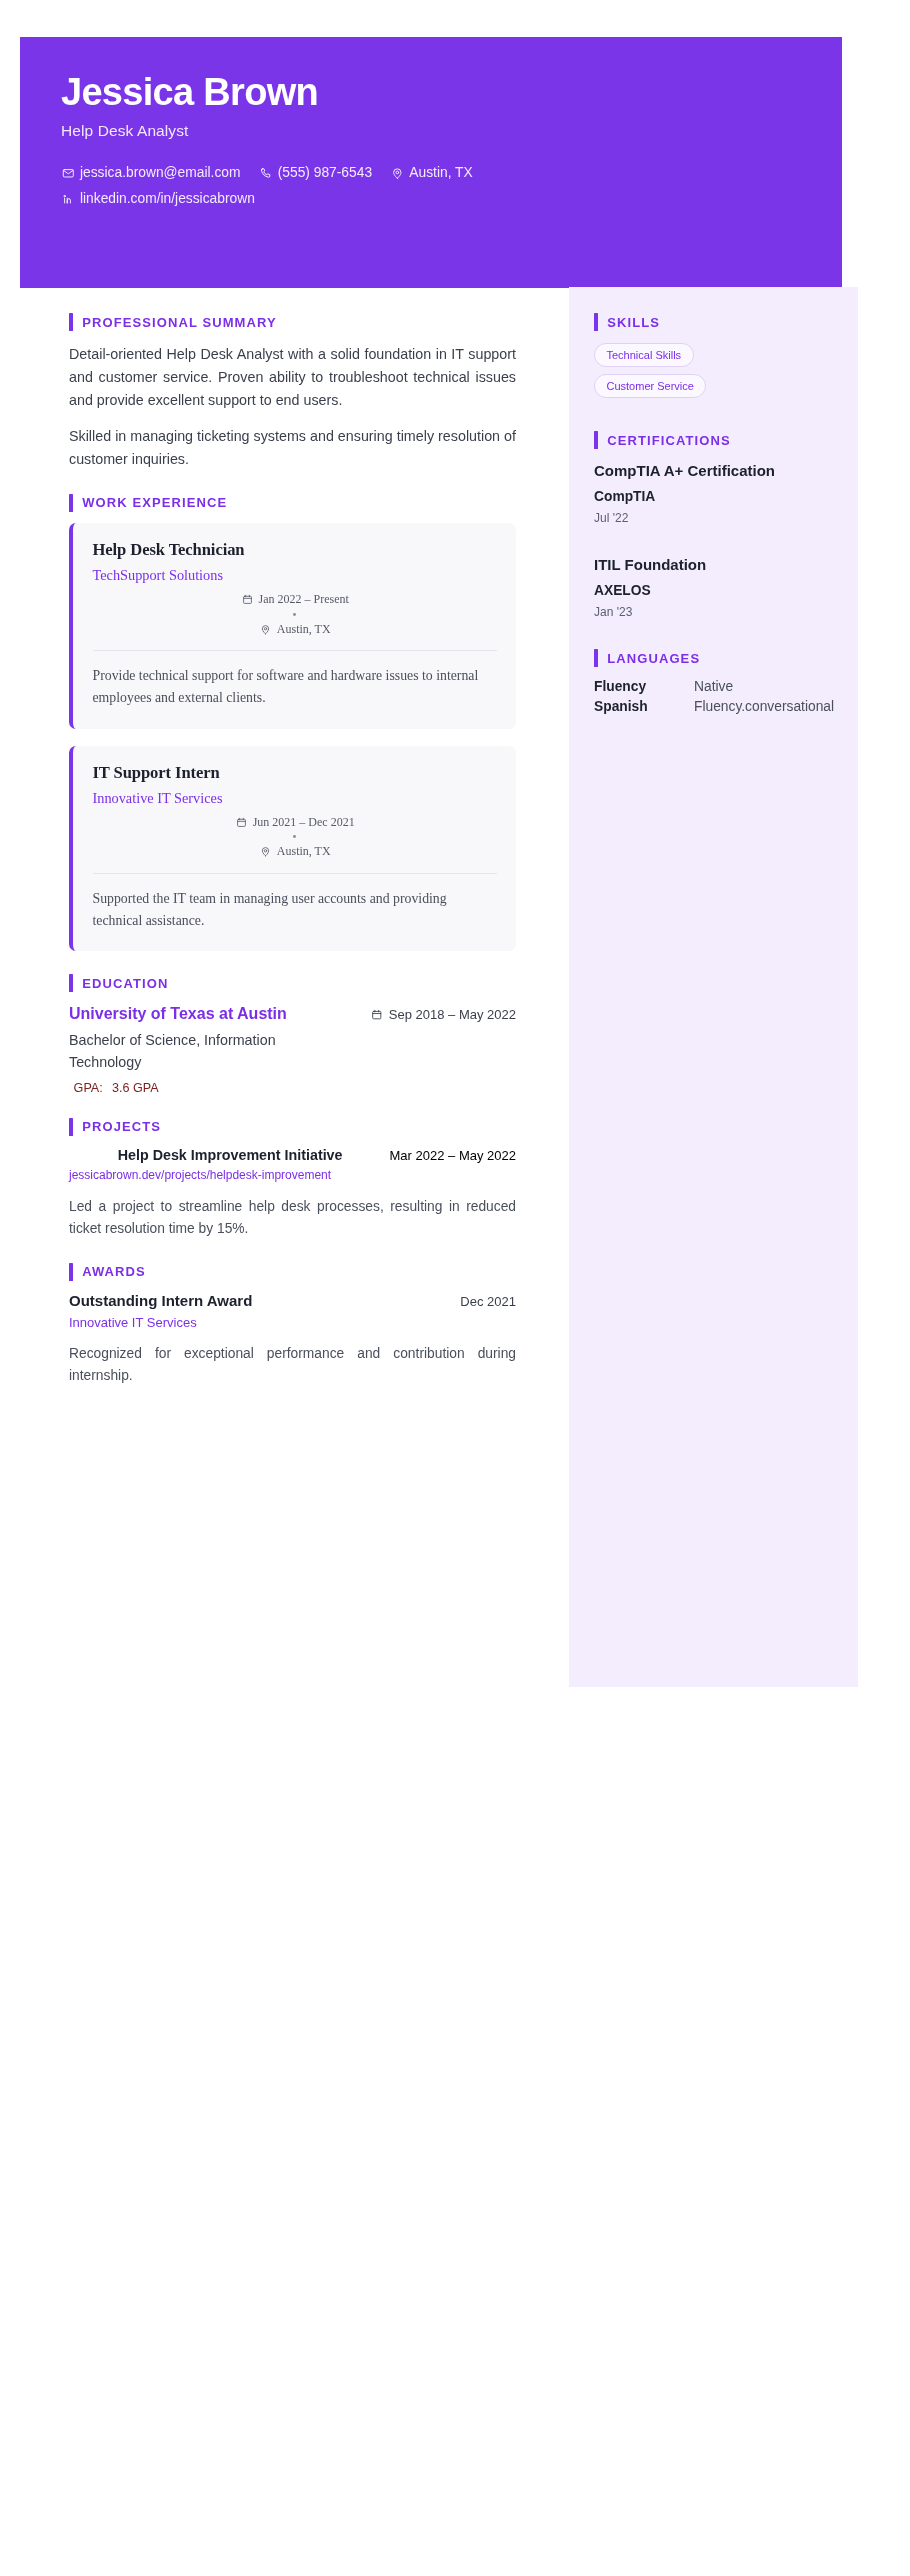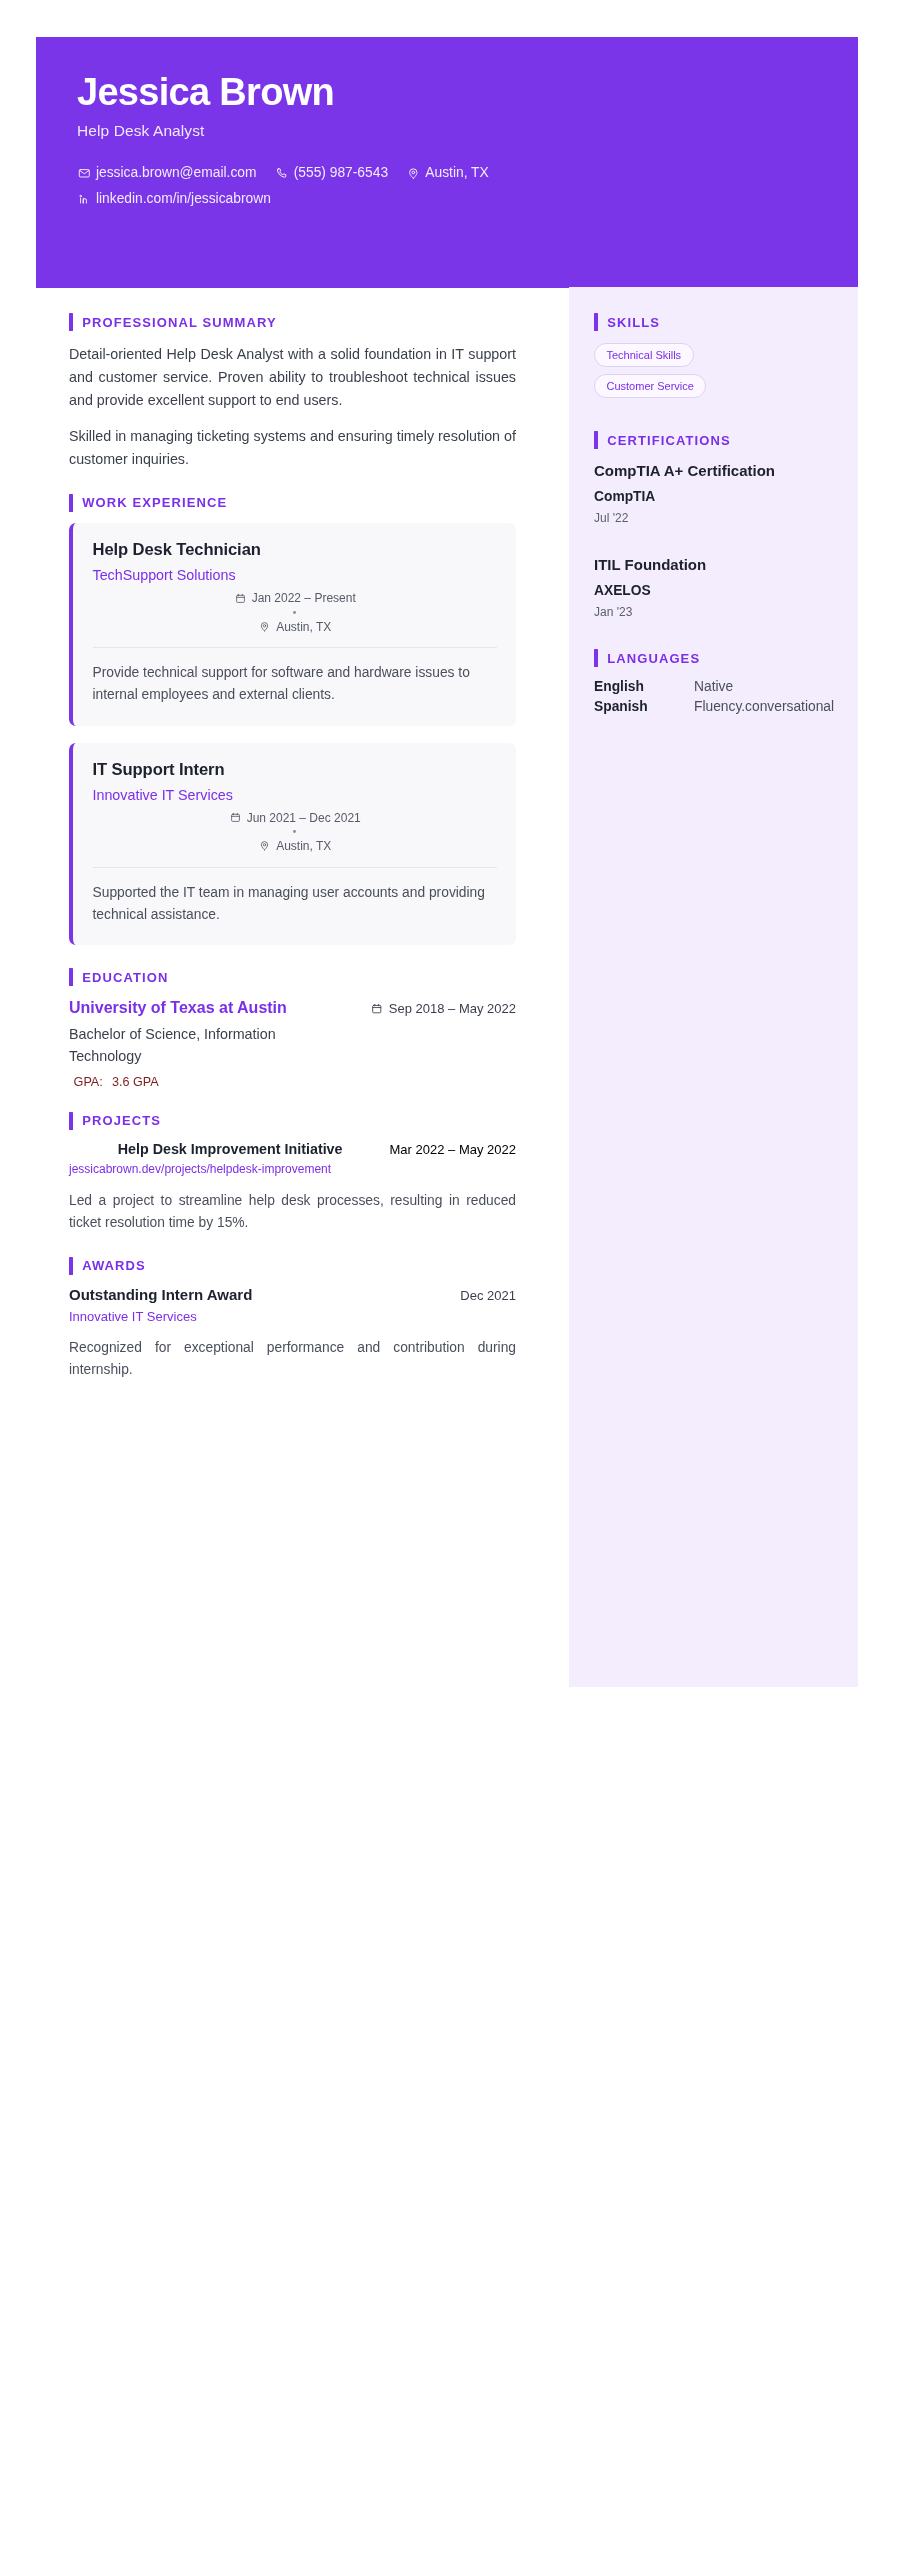--- a/index.html
+++ b/index.html
@@ -19,21 +19,21 @@
     position: relative;
     width: 911px;
     height: 2576px;
     background: #ffffff;
     overflow: hidden;
   }
 
   
   .header {
     position: absolute;
-    left: 36px;
+    left: 20px;
     top: 37px;
     width: 822px;
     height: 251px;
     background: #7B35E8;
     box-sizing: border-box;
     padding: 36px 41px 0 41px;
   }
   .name {
     font-size: 38px;
     font-weight: 700;
@@ -135,20 +135,21 @@
 
   
   .exp-card {
     position: relative;
     background: #F8F8FA;
     border-radius: 6.9px;
     border-left: 4.6px solid #7B35E8;
     padding: 17px 19.5px 19.5px 19.5px;
     margin-bottom: 17px;
     box-sizing: border-box;
+    font-family: Liberation Serif, serif;
   }
   .exp-role {
     font-size: 16.6px;
     font-weight: 700;
     color: #1d212e;
     letter-spacing: -0.1px;
     margin-bottom: 6.9px;
   }
   .exp-company {
     font-size: 14.3px;
@@ -563,21 +564,21 @@
         <div class="cert-date">Jan '23</div>
       </div>
     </div>
 
     <div class="side-block">
       <div class="sec-head">
         <span class="sec-bar"></span>
         <span class="sec-title">LANGUAGES</span>
       </div>
       <div class="lang-row">
-        <span class="lang-name">English</span>
+        <span class="lang-name">Fluency</span>
         <span class="lang-level">Native</span>
       </div>
       <div class="lang-row">
         <span class="lang-name">Spanish</span>
         <span class="lang-level">Fluency.conversational</span>
       </div>
     </div>
 
   </div>
 

